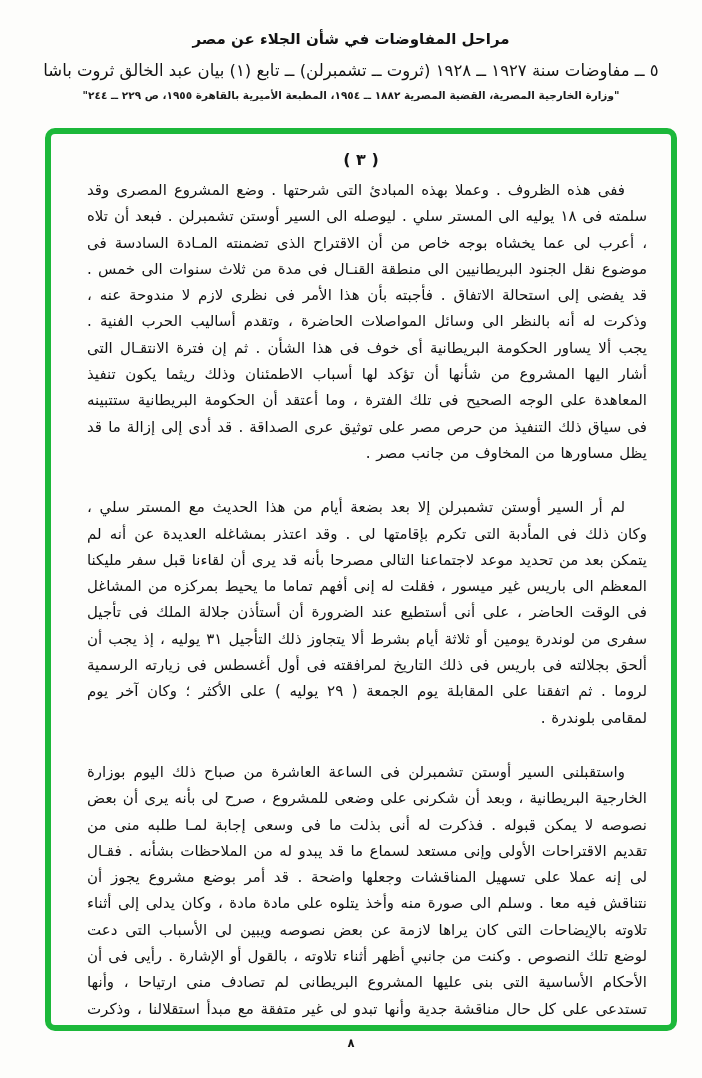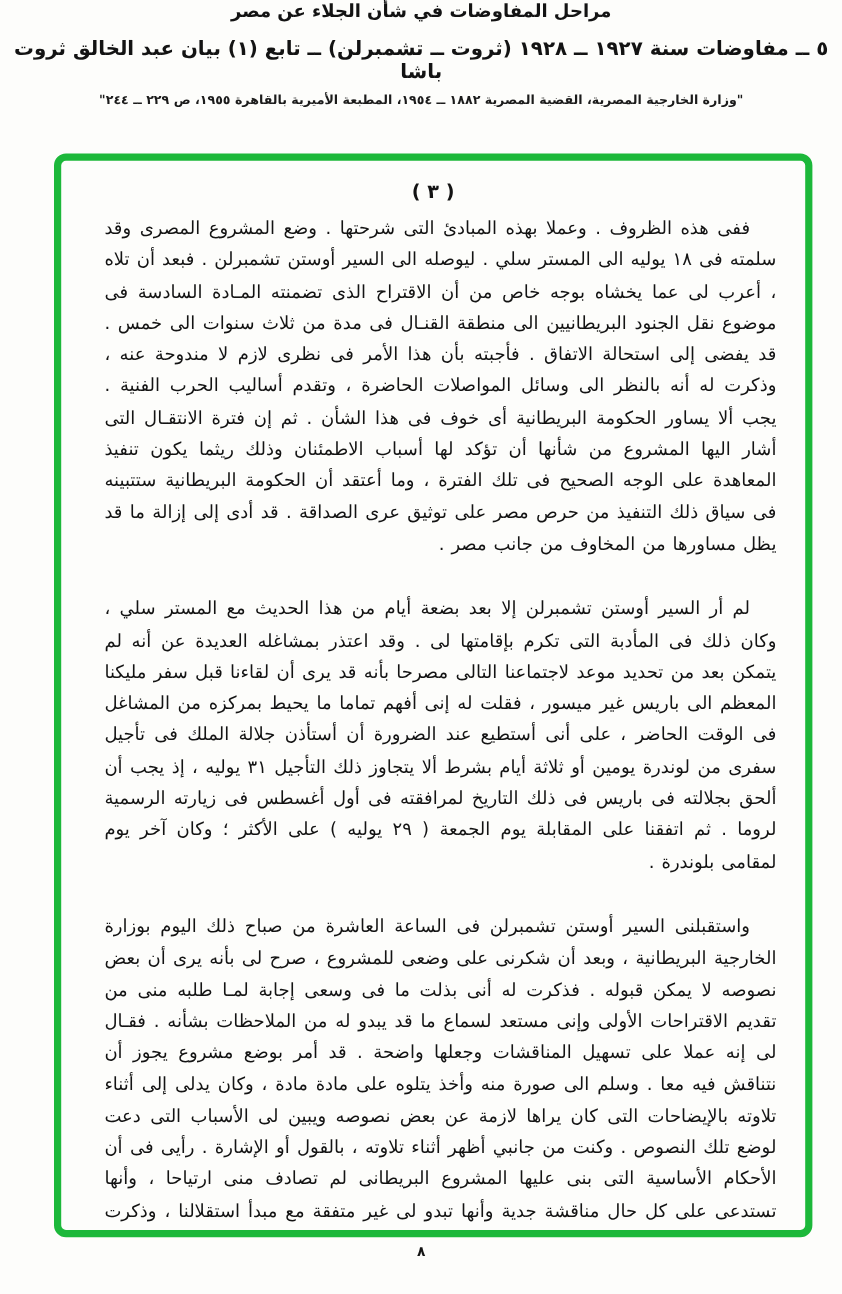--- a/index.html
+++ b/index.html
@@ -8,29 +8,30 @@
     height: 1078px;
     background: #fdfdfb;
     position: relative;
     direction: rtl;
     font-family: "DejaVu Sans", sans-serif;
     color: #131313;
     overflow: hidden;
   }
   .page-header {
     text-align: center;
+    padding-top: 30px;
   }
   .doc-title {
     font-size: 15px;
     font-weight: bold;
     letter-spacing: 0.3px;
   }
   .doc-subtitle {
     font-size: 16.5px;
-    font-weight: bold;
+    font-weight: normal;
     margin-top: 13px;
   }
   .doc-source {
     font-size: 10.5px;
     font-weight: bold;
     margin-top: 9px;
     color: #1b1b1b;
   }
   .page-frame {
     position: absolute;

